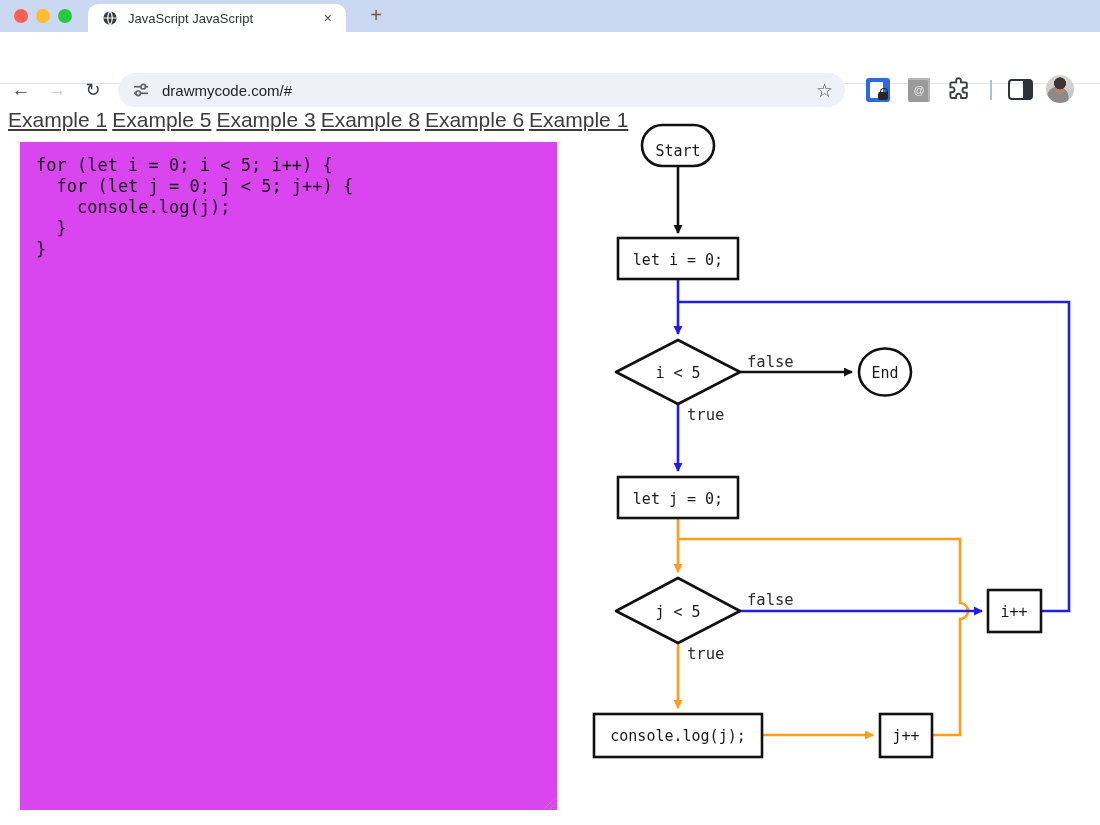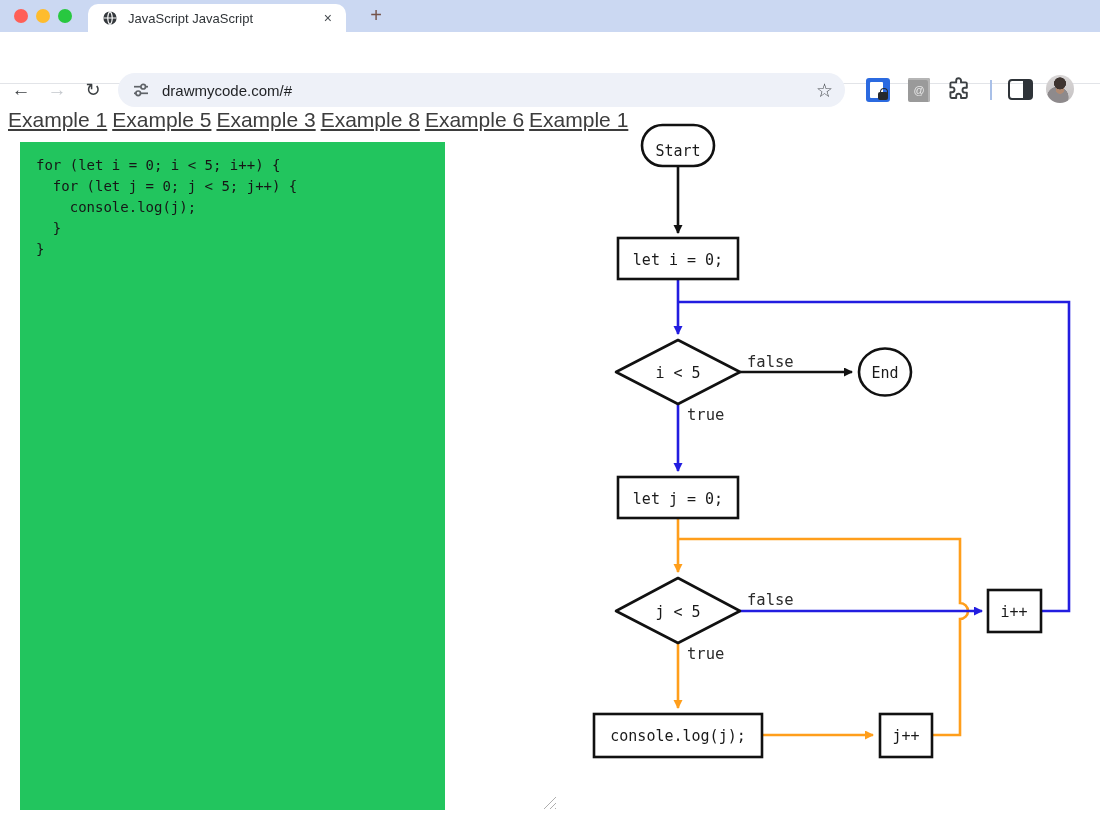--- a/index.html
+++ b/index.html
@@ -103,23 +103,23 @@
       linear-gradient(180deg, #d9d6d6, #c4c1c2);
   }
 
   
   .examples-nav { position:absolute; left:8px; top:108px; white-space:nowrap; }
   .examples-nav a {
     font-size:21px; color:#3d3d3d; text-decoration:underline; margin-right:5px;
   }
 
   .code-editor {
-    position:absolute; left:20px; top:142px; width:425px; height:668px;
-    background:#22c55e; border:none; padding:13px 16px;
-    font-family:"DejaVu Sans Mono", monospace; font-size:14px; line-height:21px;
+    position:absolute; left:20px; top:142px; width:537px; height:668px;
+    background:#d946ef; border:none; padding:13px 16px;
+    font-family:"DejaVu Sans Mono", monospace; font-size:17px; line-height:21px;
     color:#161616; white-space:pre; overflow:hidden;
   }
   .resize-grip {
     position:absolute; left:542px; top:795px; width:14px; height:14px;
     background: repeating-linear-gradient(135deg,
       rgba(0,0,0,0) 0 3px, #9a9a9a 3px 4px);
     clip-path: polygon(100% 0, 100% 100%, 0 100%);
     opacity:.8;
   }
 

